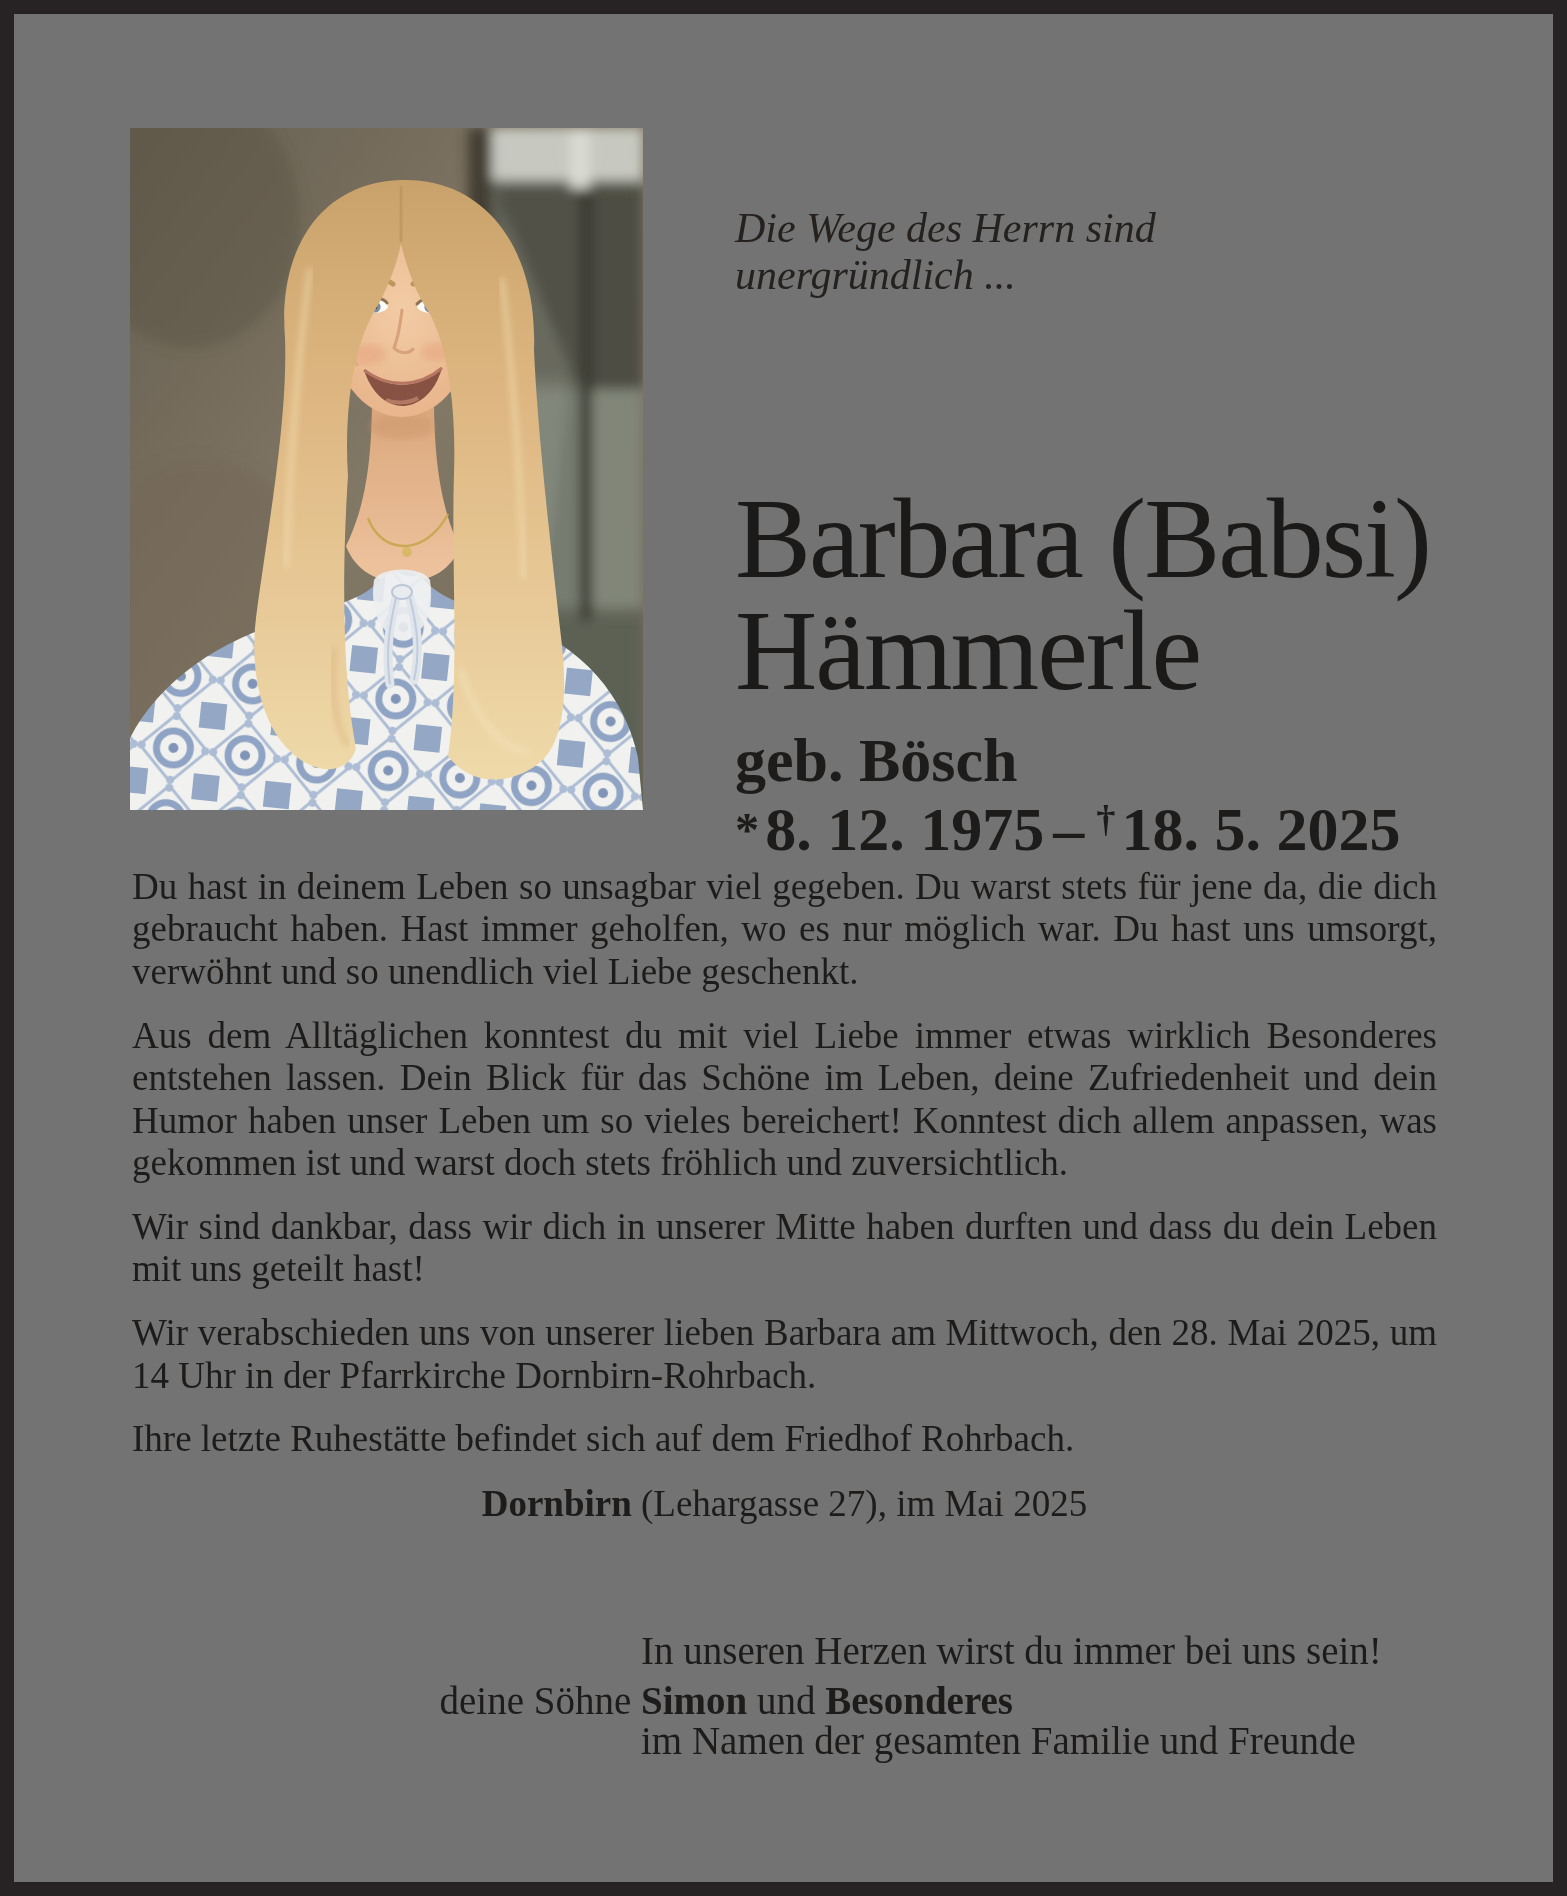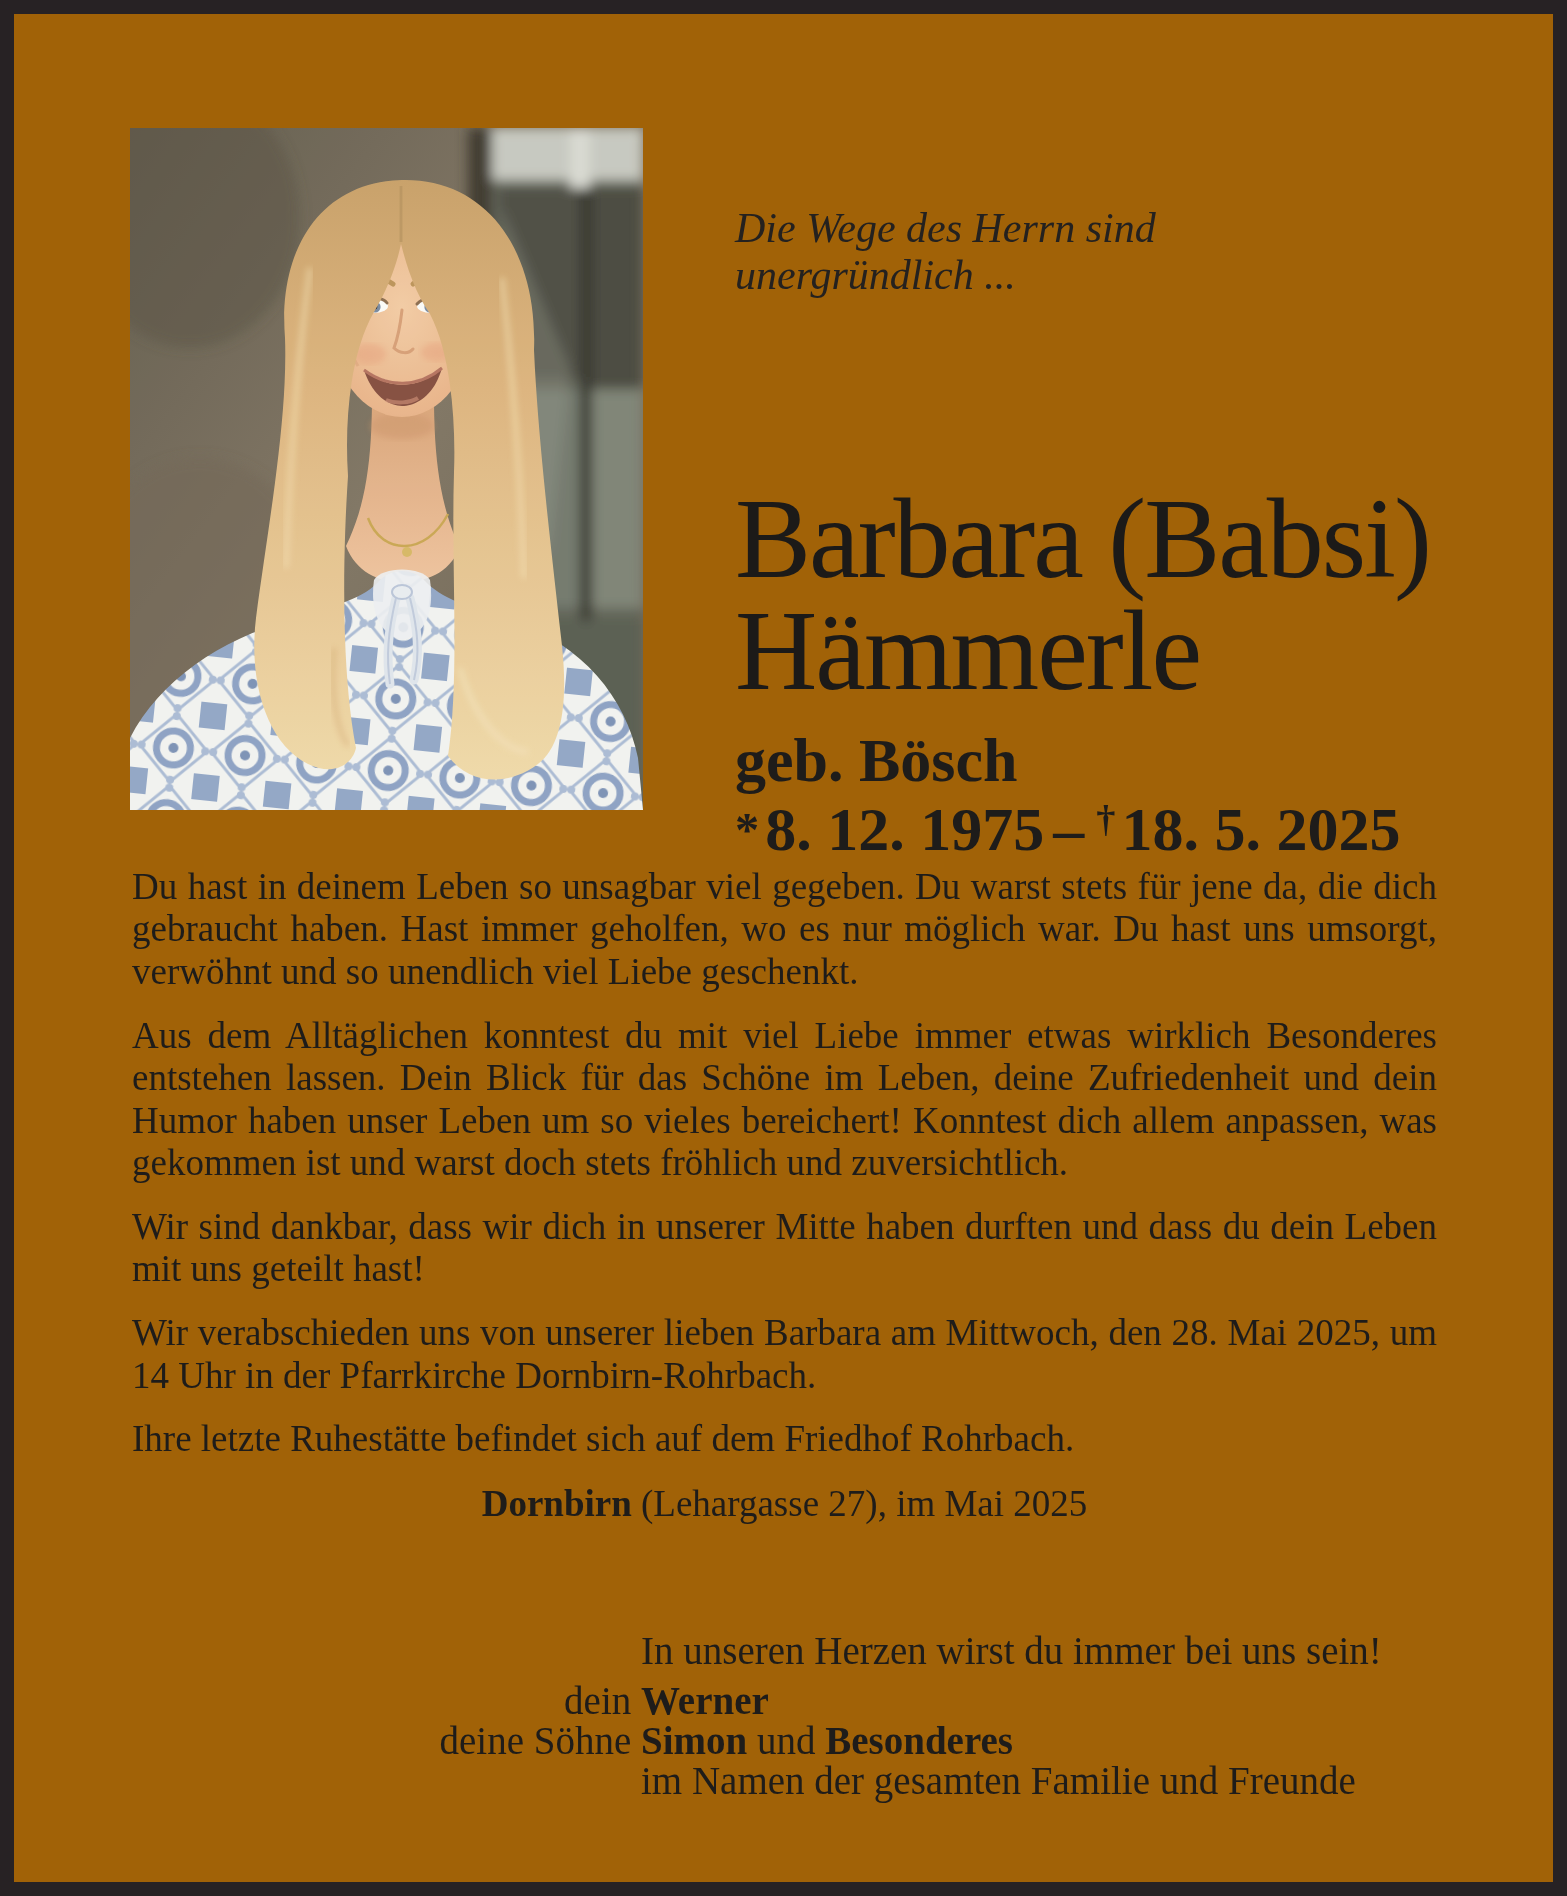--- a/index.html
+++ b/index.html
@@ -1,20 +1,20 @@
 <!DOCTYPE html>
 <html lang="de"><head>
 <meta charset="utf-8">
 <style>
   html,body{margin:0;padding:0;background:#111;}
   .page{
     position:relative;
     width:1567px;height:1896px;
     box-sizing:border-box;
-    background:#a16207;
+    background:#737373;
     border:14px solid #272224;
     font-family:"Liberation Serif", serif;
     color:#1e1c1a;
     overflow:hidden;
   }
   
   .photo{
     position:absolute;left:116px;top:114px;
     width:513px;height:682px;
     overflow:hidden;
@@ -206,18 +206,17 @@
     <p>Du hast in deinem Leben so unsagbar viel gegeben. Du warst stets für jene da, die dich gebraucht haben. Hast immer geholfen, wo es nur möglich war. Du hast uns umsorgt, verwöhnt und so unendlich viel Liebe geschenkt.</p>
     <p>Aus dem Alltäglichen konntest du mit viel Liebe immer etwas wirklich Besonderes entstehen lassen. Dein Blick für das Schöne im Leben, deine Zufriedenheit und dein Humor haben unser Leben um so vieles bereichert! Konntest dich allem anpassen, was gekommen ist und warst doch stets fröhlich und zuversichtlich.</p>
     <p>Wir sind dankbar, dass wir dich in unserer Mitte haben durften und dass du dein Leben mit uns geteilt hast!</p>
     <p>Wir verabschieden uns von unserer lieben Barbara am Mittwoch, den 28. Mai 2025, um 14 Uhr in der Pfarrkirche Dornbirn-Rohrbach.</p>
     <p>Ihre letzte Ruhestätte befindet sich auf dem Friedhof Rohrbach.</p>
     <p class="city"><span class="b">Dornbirn</span><span> (Lehargasse 27), im Mai 2025</span></p>
   </div>
 
   <div class="farewell">
     <div class="closing">In unseren Herzen wirst du immer bei uns sein!</div>
-    <div class="sigline"><span class="hang">dein </span><span class="b">Werner</span></div>
     <div class="sigline"><span class="hang">deine Söhne </span><span class="b">Simon</span><span> und </span><span class="b">Besonderes</span></div>
     <div class="sigline">im Namen der gesamten Familie und Freunde</div>
   </div>
 
 </div>
 
 </body></html>

